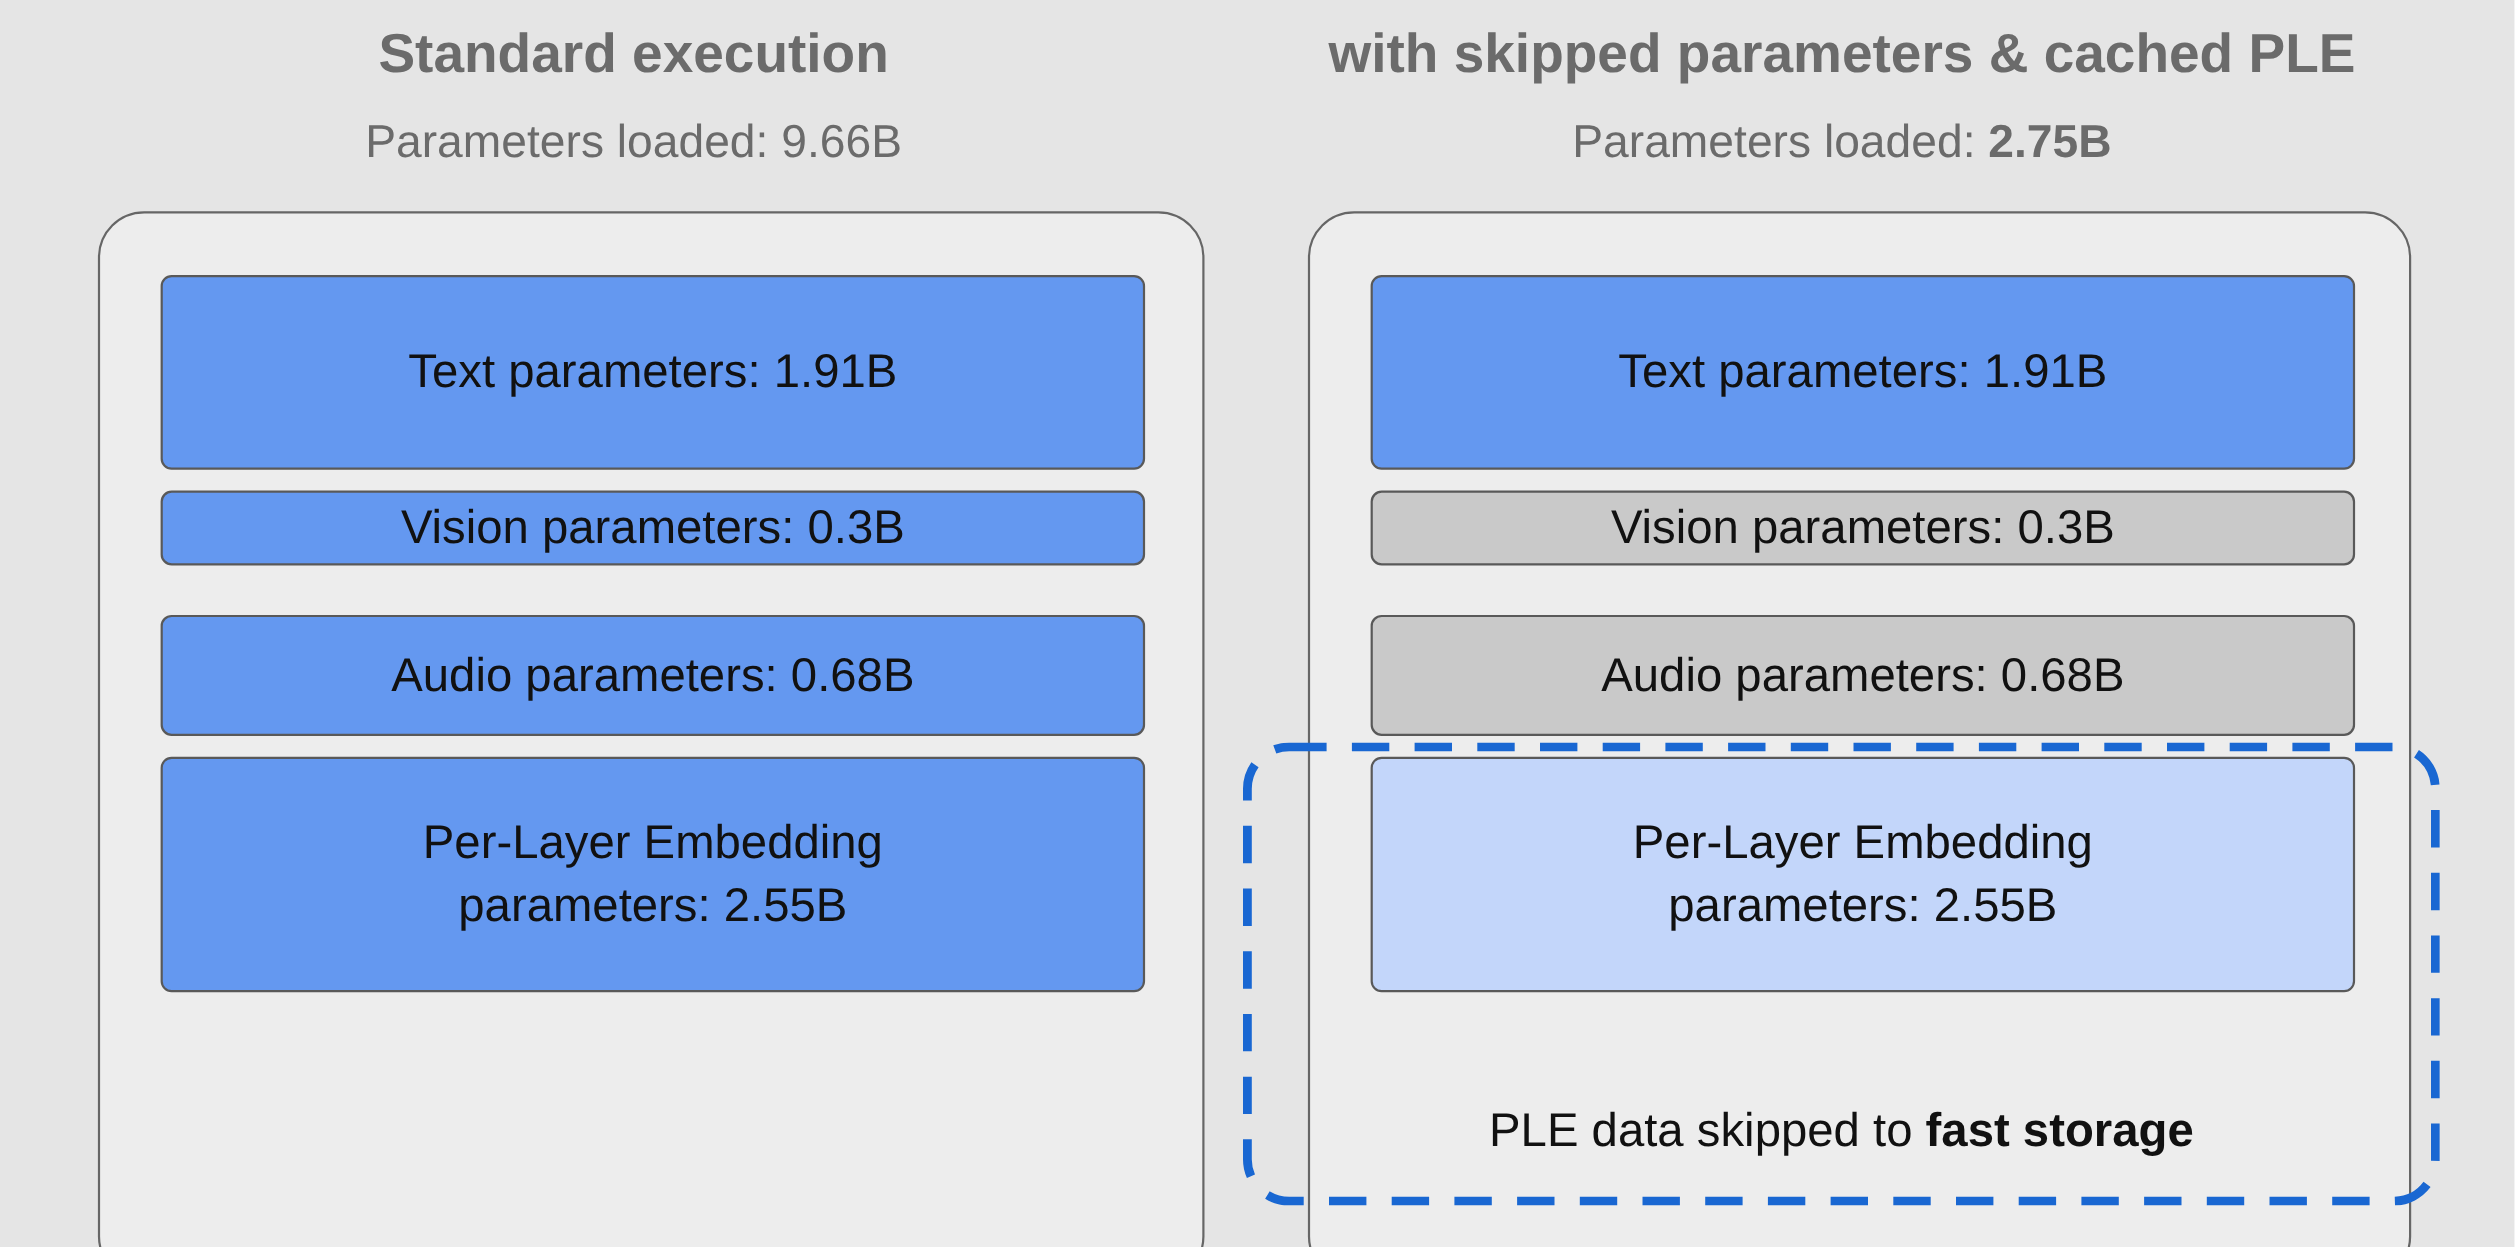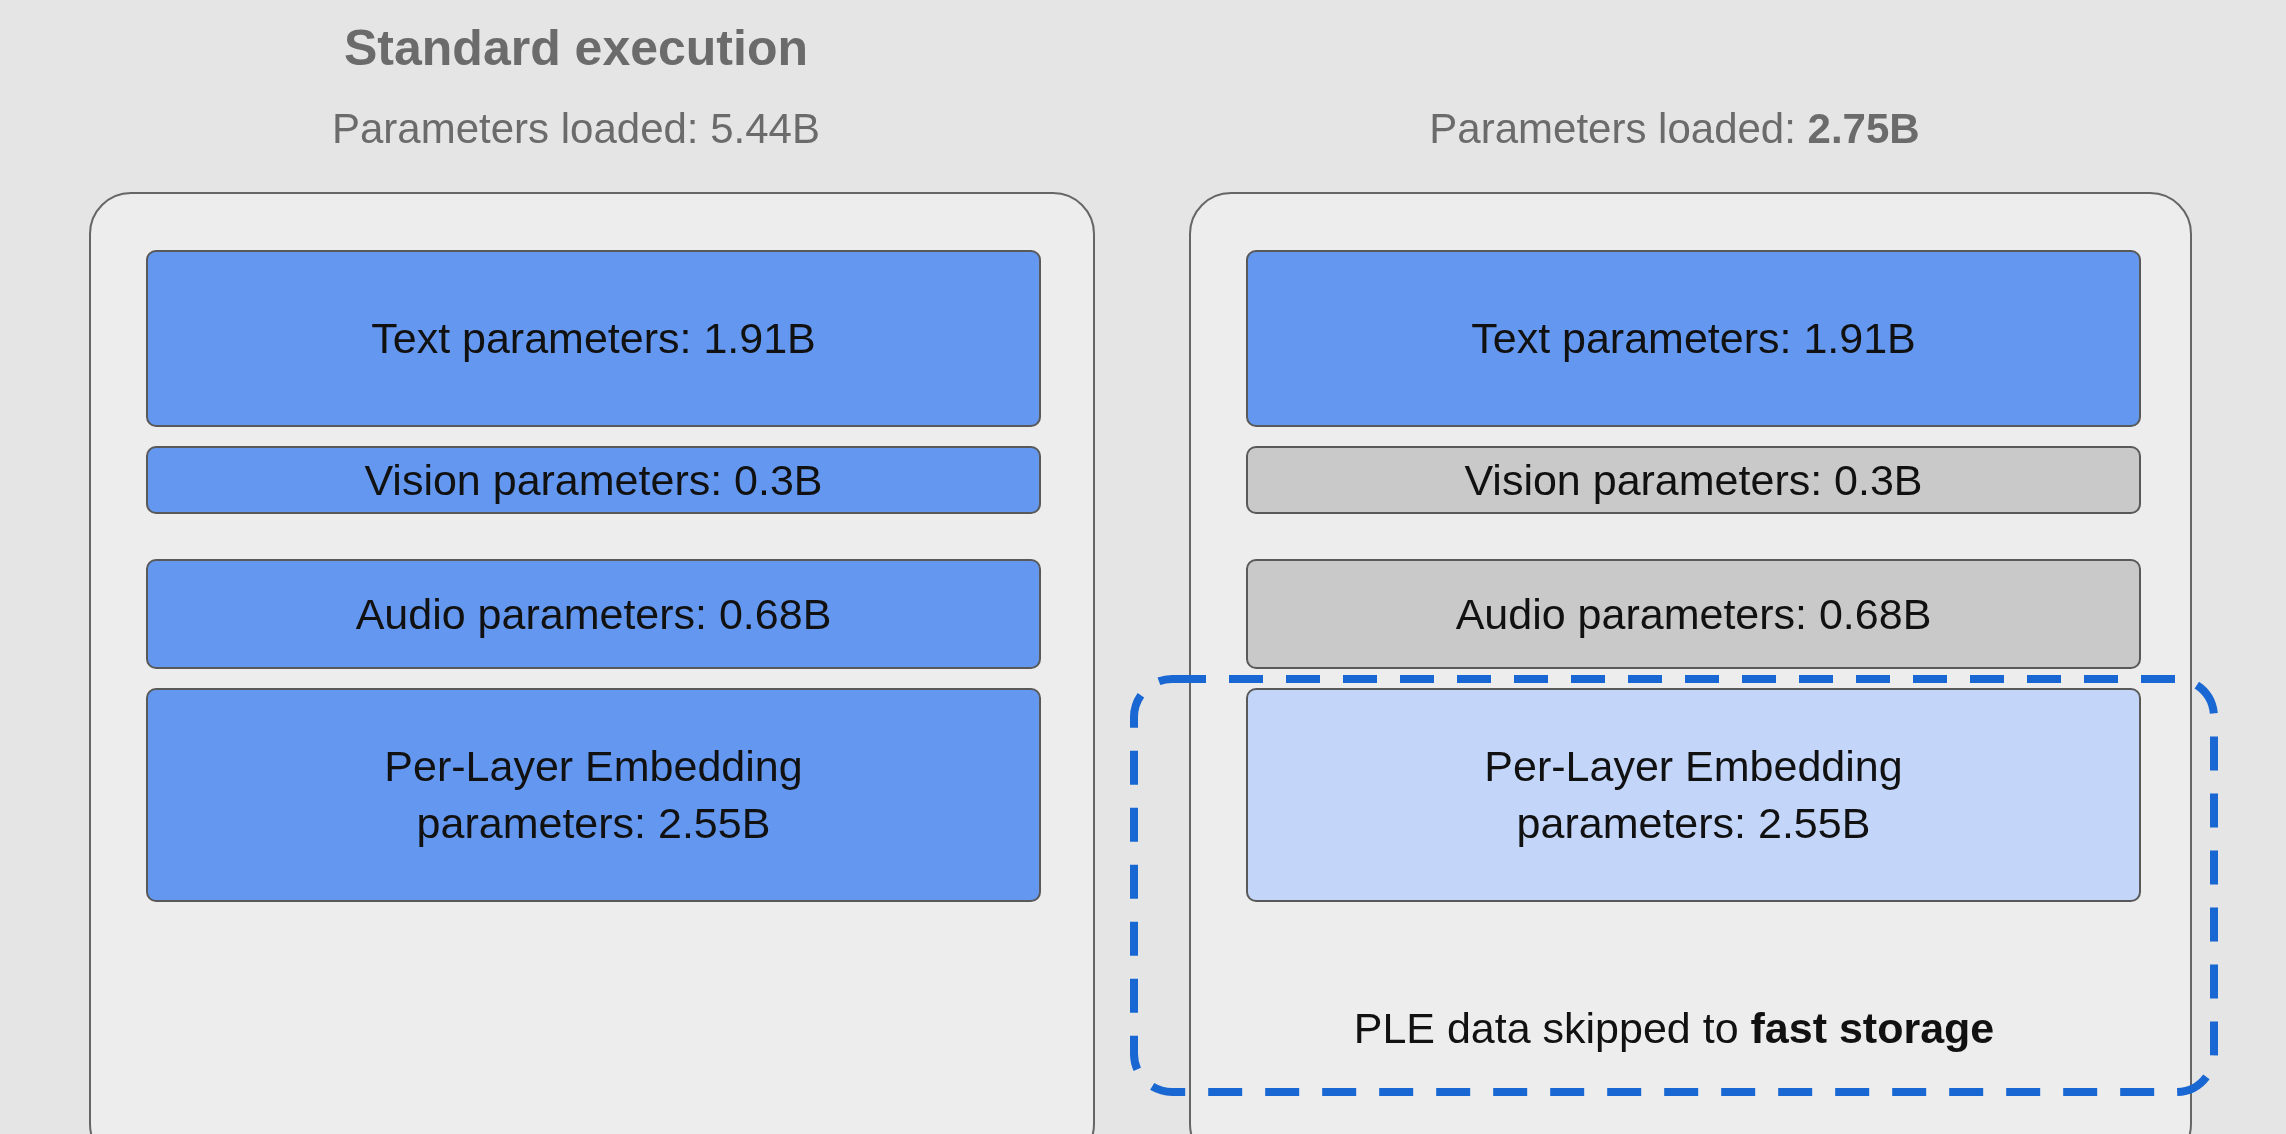--- a/index.html
+++ b/index.html
@@ -81,40 +81,41 @@
     text-align:center;line-height:1.2;
     white-space:nowrap;
   }
 </style>
 </head>
 <body>
 
 <div class="stage">
 
   <div class="panel-title t-left">Standard execution</div>
-  <div class="panel-subtitle t-left"><span>Parameters loaded: </span><span>5.44B</span></div>
+  <div class="panel-subtitle t-left"><span>Parameters loaded: </span><span>9.66B</span></div>
 
   <div class="model-container container-left">
     <div class="param-box box-text fill-blue">
       <span>Text parameters: 1.91B</span>
     </div>
     <div class="param-box box-vision fill-blue">
       <span>Vision parameters: 0.3B</span>
     </div>
     <div class="param-box box-audio fill-blue">
       <span>Audio parameters: 0.68B</span>
     </div>
     <div class="param-box box-ple fill-blue">
       <span class="ple-label">
           <span>Per-Layer Embedding</span>
           <span>parameters: 2.55B</span>
         </span>
     </div>
   </div>
 
+  <div class="panel-title t-right">with skipped parameters &amp; cached PLE</div>
   <div class="panel-subtitle t-right"><span>Parameters loaded: </span><span class="bold">2.75B</span></div>
 
   <div class="model-container container-right">
     <div class="param-box box-text fill-blue">
       <span>Text parameters: 1.91B</span>
     </div>
     <div class="param-box box-vision fill-gray">
       <span>Vision parameters: 0.3B</span>
     </div>
     <div class="param-box box-audio fill-gray">

